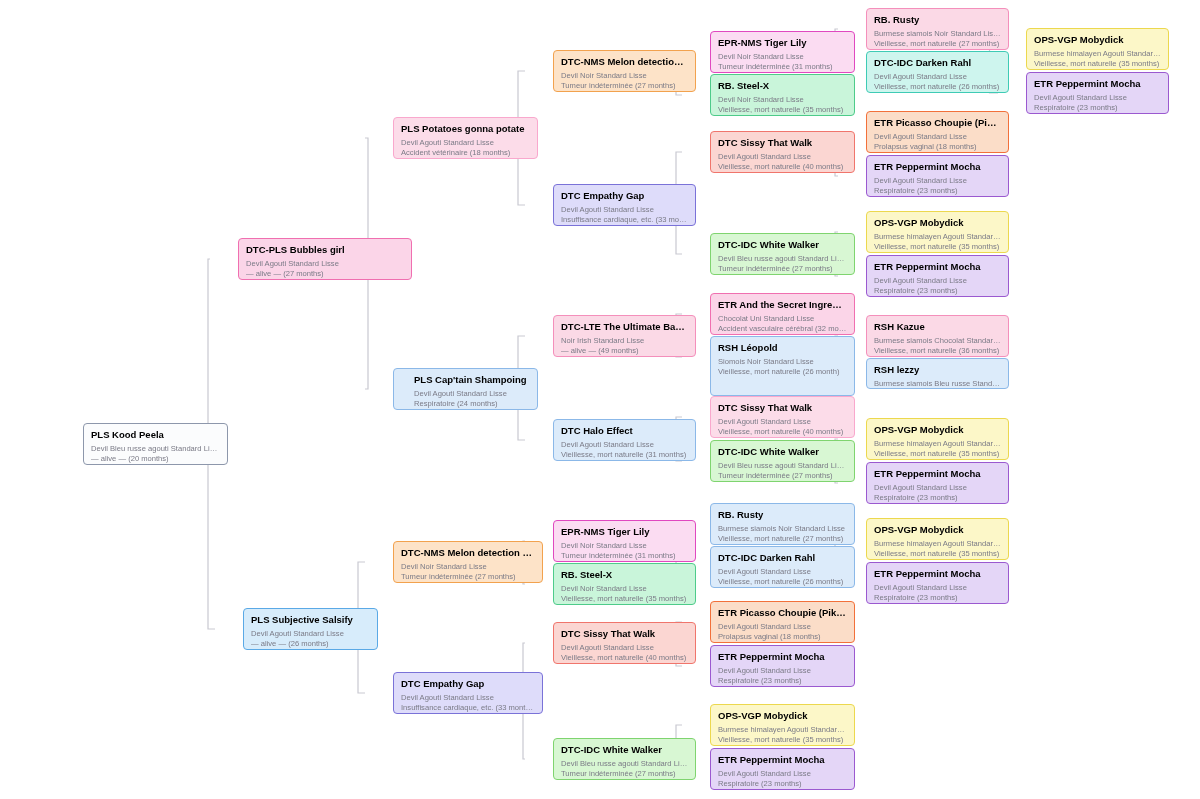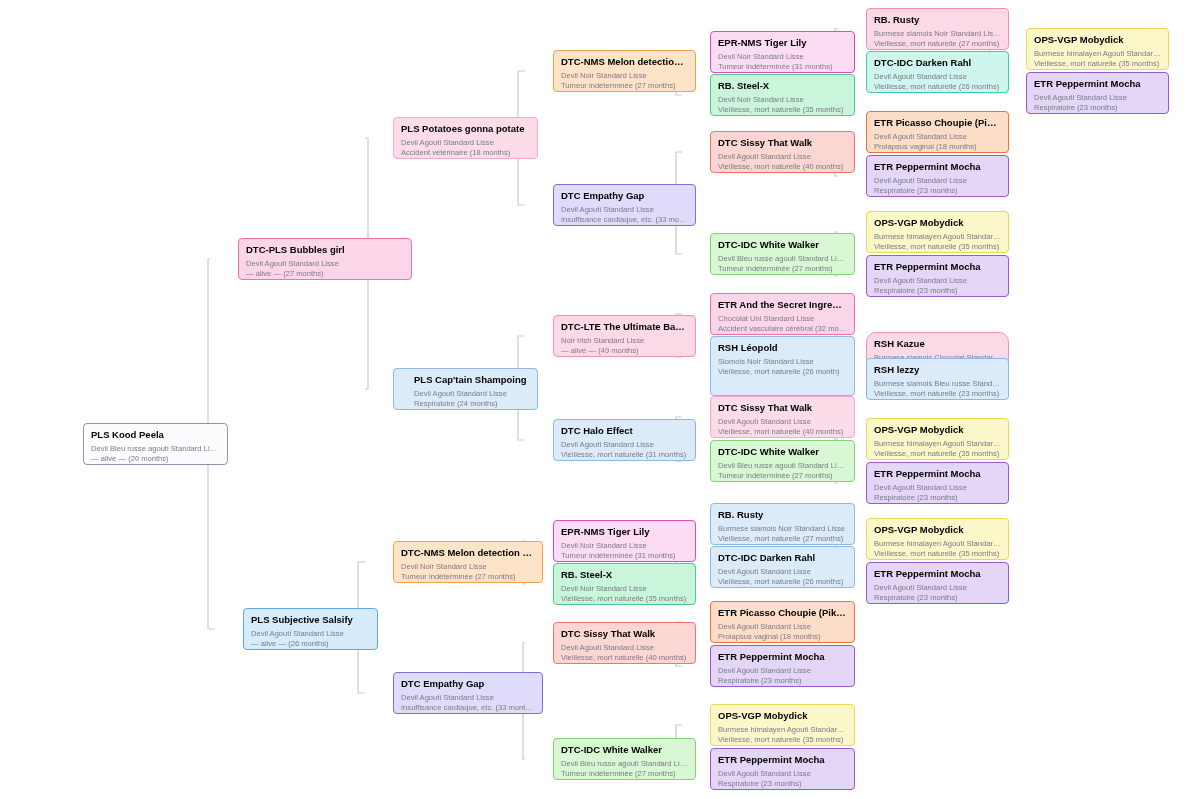--- a/index.html
+++ b/index.html
@@ -211,26 +211,26 @@
       <div class="node" style="left: 838px; top: 211px; width: 143px; height: 42px; background: rgb(252, 247, 200); border-color: rgb(236, 216, 78);">
         <div class="title">OPS-VGP Mobydick</div>
         <div class="sub">Burmese himalayen Agouti Standard …</div>
         <div class="sub">Vieillesse, mort naturelle (35 months)</div>
       </div>
       <div class="node" style="left: 838px; top: 255px; width: 143px; height: 42px; background: rgb(228, 214, 247); border-color: rgb(155, 89, 208);">
         <div class="title">ETR Peppermint Mocha</div>
         <div class="sub">Devil Agouti Standard Lisse</div>
         <div class="sub">Respiratoire (23 months)</div>
       </div>
-      <div class="node" style="left: 838px; top: 332px; width: 143px; height: 42px; background: rgb(251, 217, 230); border-color: rgb(244, 143, 187); border-radius: 10px;">
+      <div class="node" style="left: 838px; top: 315px; width: 143px; height: 42px; background: rgb(251, 217, 230); border-color: rgb(244, 143, 187);">
         <div class="title">RSH Kazue</div>
         <div class="sub">Burmese siamois Chocolat Standard …</div>
         <div class="sub">Vieillesse, mort naturelle (36 months)</div>
       </div>
-      <div class="node" style="left: 838px; top: 358px; width: 143px; height: 42px; background: rgb(220, 235, 250); border-color: rgb(139, 184, 232);">
+      <div class="node" style="left: 838px; top: 358px; width: 143px; height: 31px; background: rgb(220, 235, 250); border-color: rgb(139, 184, 232);">
         <div class="title">RSH lezzy</div>
         <div class="sub">Burmese siamois Bleu russe Standard …</div>
         <div class="sub">Vieillesse, mort naturelle (23 months)</div>
       </div>
       <div class="node" style="left: 838px; top: 418px; width: 143px; height: 42px; background: rgb(252, 247, 200); border-color: rgb(236, 216, 78);">
         <div class="title">OPS-VGP Mobydick</div>
         <div class="sub">Burmese himalayen Agouti Standard …</div>
         <div class="sub">Vieillesse, mort naturelle (35 months)</div>
       </div>
       <div class="node" style="left: 838px; top: 462px; width: 143px; height: 42px; background: rgb(228, 214, 247); border-color: rgb(155, 89, 208);">

